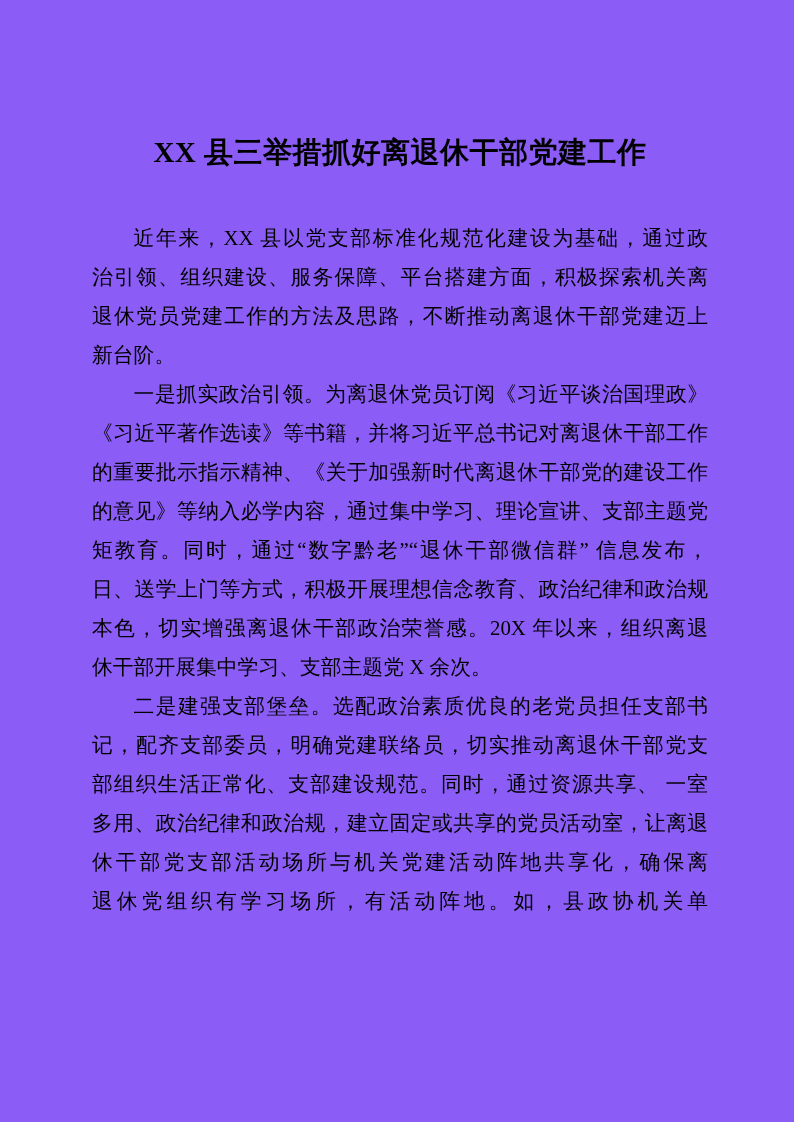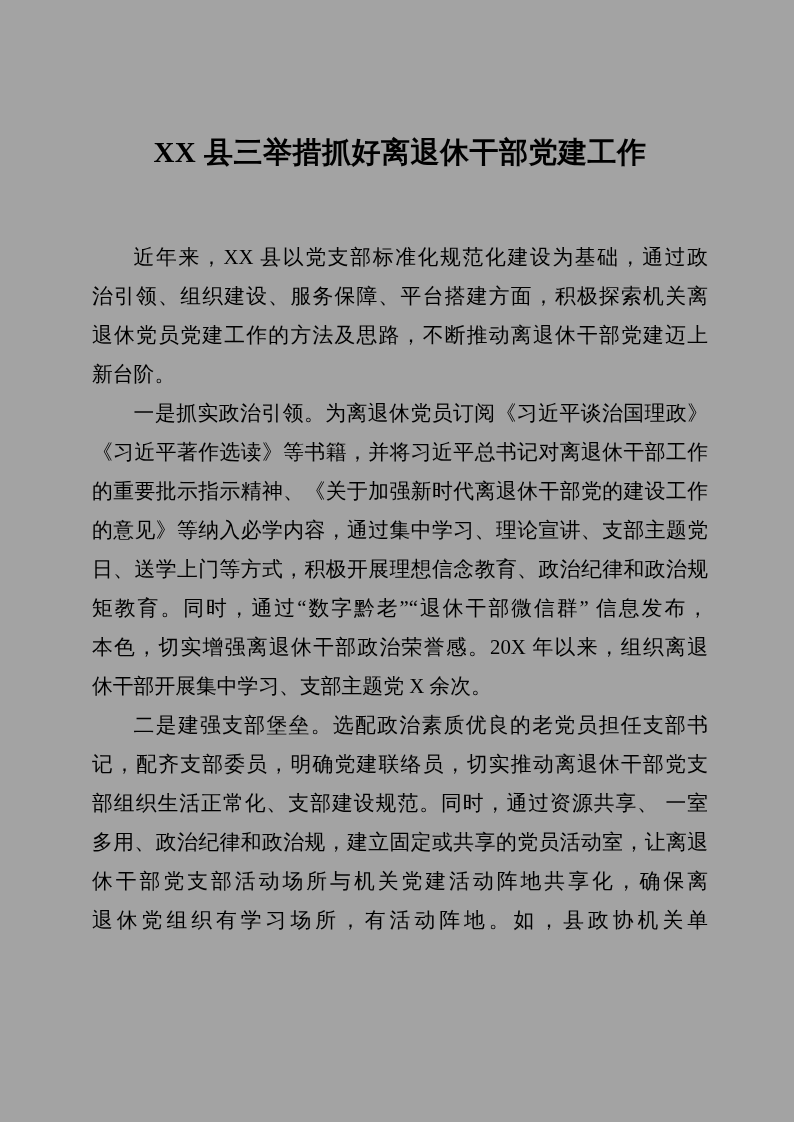--- a/index.html
+++ b/index.html
@@ -4,36 +4,36 @@
 <style>
   * { margin: 0; padding: 0; box-sizing: border-box; }
   html, body {
     background: #ffffff;
     font-family: "Liberation Serif", "DejaVu Serif", serif;
   }
   .page {
     position: relative;
     width: 794px;
     height: 1122px;
-    background: #a3a3a3;
+    background: #8b5cf6;
     color: #000000;
     overflow: hidden;
     padding: 131px 86px 0 92px;
   }
   .doc-title {
     font-size: 29px;
     line-height: 42px;
     font-weight: bold;
     text-align: center;
     color: #000000;
     letter-spacing: 0.5px;
     white-space: nowrap;
   }
   .body-text {
-    margin-top: 64px;
+    margin-top: 45px;
     width: 616px;
     font-size: 20.8px;
     line-height: 39px;
     color: #000000;
   }
   .paragraph { }
   .line {
     text-align: justify;
     text-align-last: justify;
     height: 39px;
@@ -56,22 +56,22 @@
       <div class="line">治引领、组织建设、服务保障、平台搭建方面，积极探索机关离</div>
       <div class="line">退休党员党建工作的方法及思路，不断推动离退休干部党建迈上</div>
       <div class="line last">新台阶。</div>
     </div>
 
     <div class="paragraph">
       <div class="line first">一是抓实政治引领。为离退休党员订阅《习近平谈治国理政》</div>
       <div class="line">《习近平著作选读》等书籍，并将习近平总书记对离退休干部工作</div>
       <div class="line">的重要批示指示精神、《关于加强新时代离退休干部党的建设工作</div>
       <div class="line">的意见》等纳入必学内容，通过集中学习、理论宣讲、支部主题党</div>
+      <div class="line">矩教育。同时，通过“数字黔老”“退休干部微信群” 信息发布，</div>
       <div class="line">日、送学上门等方式，积极开展理想信念教育、政治纪律和政治规</div>
-      <div class="line">矩教育。同时，通过“数字黔老”“退休干部微信群” 信息发布，</div>
       <div class="line">本色，切实增强离退休干部政治荣誉感。20X 年以来，组织离退</div>
       <div class="line last">休干部开展集中学习、支部主题党 X 余次。</div>
     </div>
 
     <div class="paragraph">
       <div class="line first">二是建强支部堡垒。选配政治素质优良的老党员担任支部书</div>
       <div class="line">记，配齐支部委员，明确党建联络员，切实推动离退休干部党支</div>
       <div class="line">部组织生活正常化、支部建设规范。同时，通过资源共享、 一室</div>
       <div class="line">多用、政治纪律和政治规，建立固定或共享的党员活动室，让离退</div>
       <div class="line">休干部党支部活动场所与机关党建活动阵地共享化，确保离</div>

